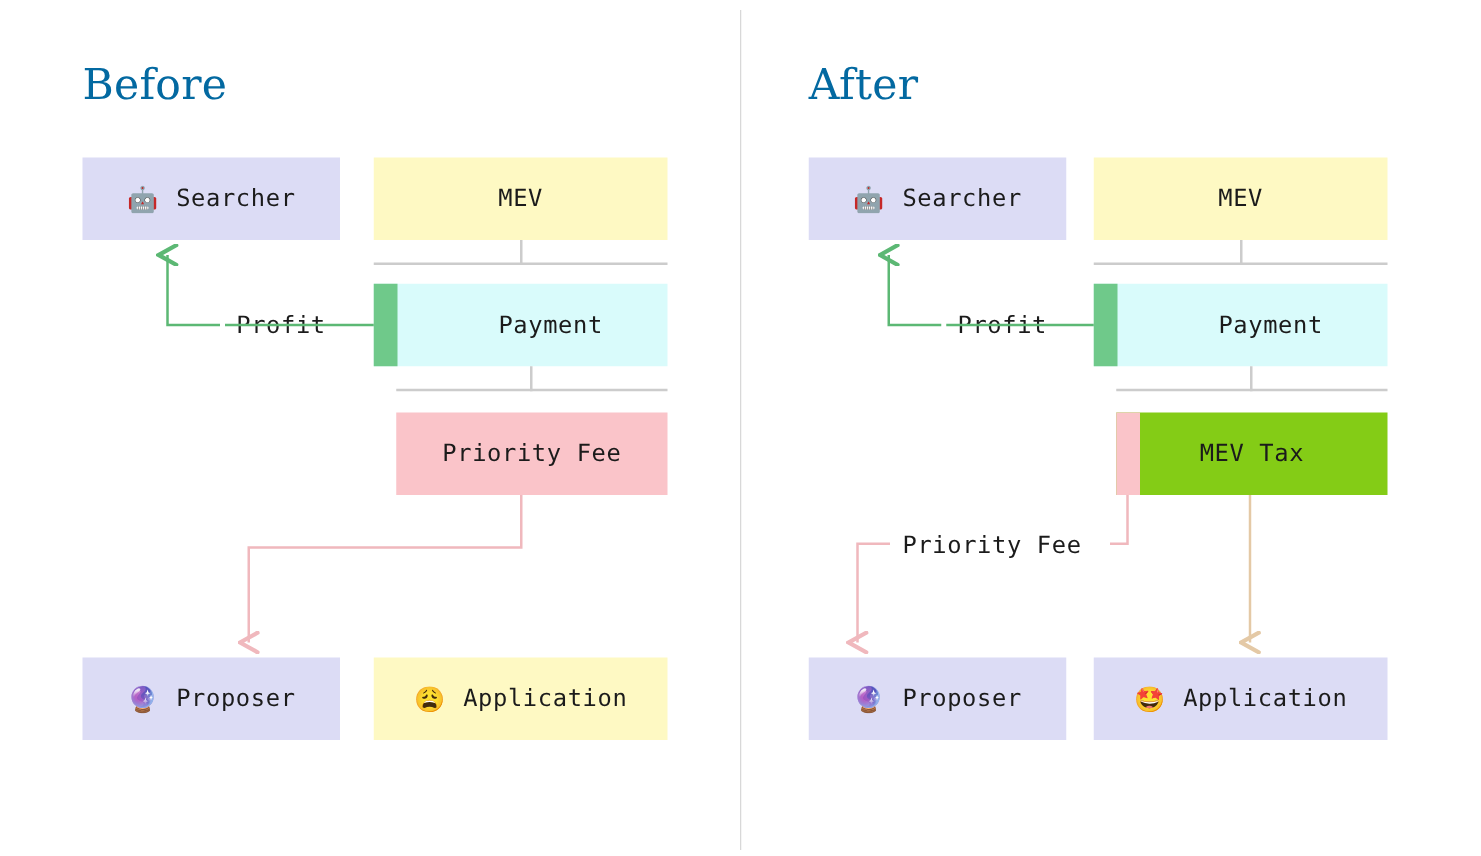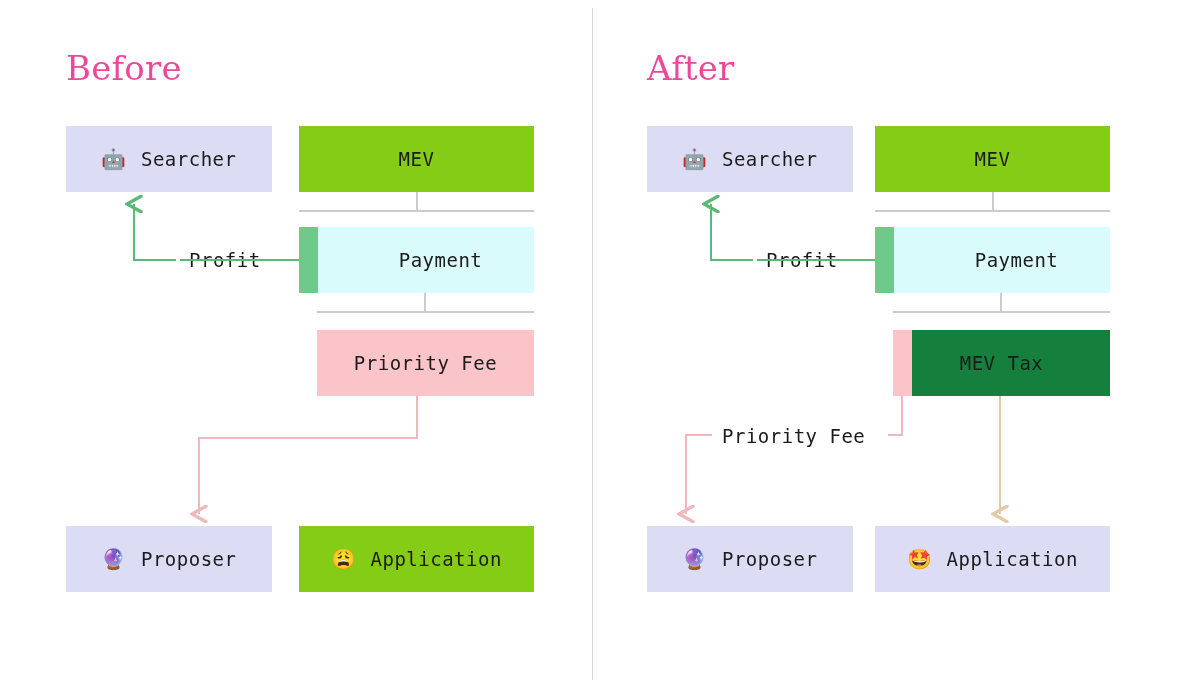--- a/index.html
+++ b/index.html
@@ -25,21 +25,21 @@
     left: 592px;
     top: 8px;
     width: 1px;
     height: 672px;
     background: #d8d8d8;
   }
   .panel-title {
     position: absolute;
     font-family: "DejaVu Serif", "Liberation Serif", serif;
     font-size: 34px;
-    color: #ec4899;
+    color: #0369a1;
     letter-spacing: 0.2px;
     white-space: nowrap;
   }
   .title-before { left: 66px; top: 48px; }
   .title-after  { left: 647px; top: 48px; text-align: center; }
 
   .box {
     position: absolute;
     box-sizing: border-box;
     display: flex;
@@ -50,24 +50,24 @@
     color: #1b1b1b;
     letter-spacing: 0.5px;
     white-space: nowrap;
   }
   .box .emoji {
     font-size: 20px;
     margin-right: 14px;
     line-height: 1;
   }
   .purple { background: #dcdcf5; }
-  .gray   { background: #84cc16; }
+  .gray   { background: #fef9c3; }
   .cyan   { background: #d9fbfb; padding-left: 48px; }
   .pink   { background: #fac4c9; }
-  .tan    { background: #15803d; }
+  .tan    { background: #84cc16; }
   .green  { background: #6fc98a; }
 
   .strip { position: absolute; }
 
   .hline {
     position: absolute;
     height: 2px;
     background: #cccccc;
   }
   .vtick {

